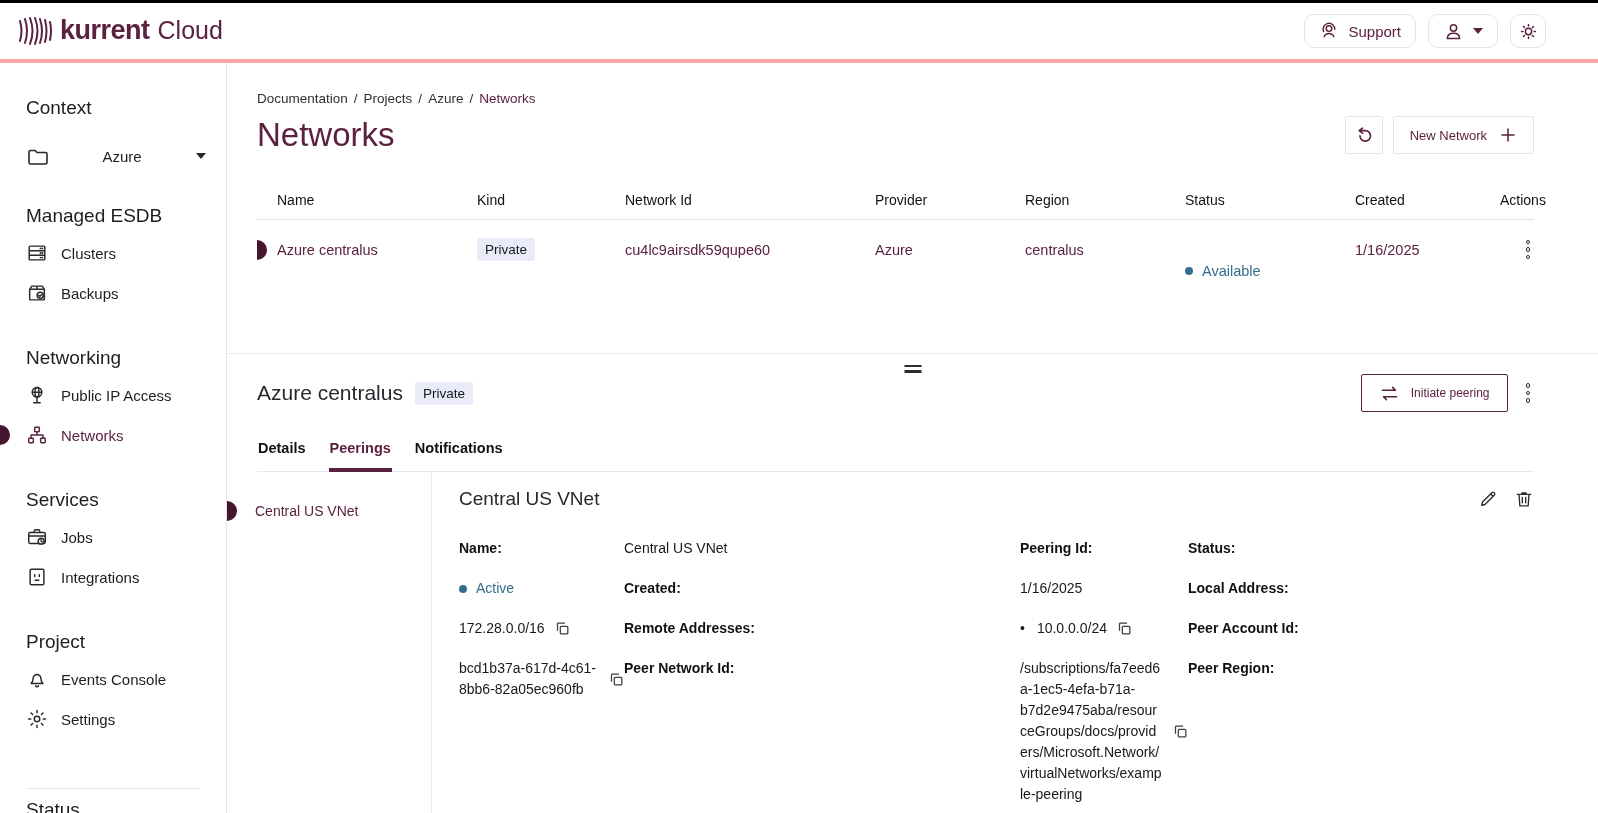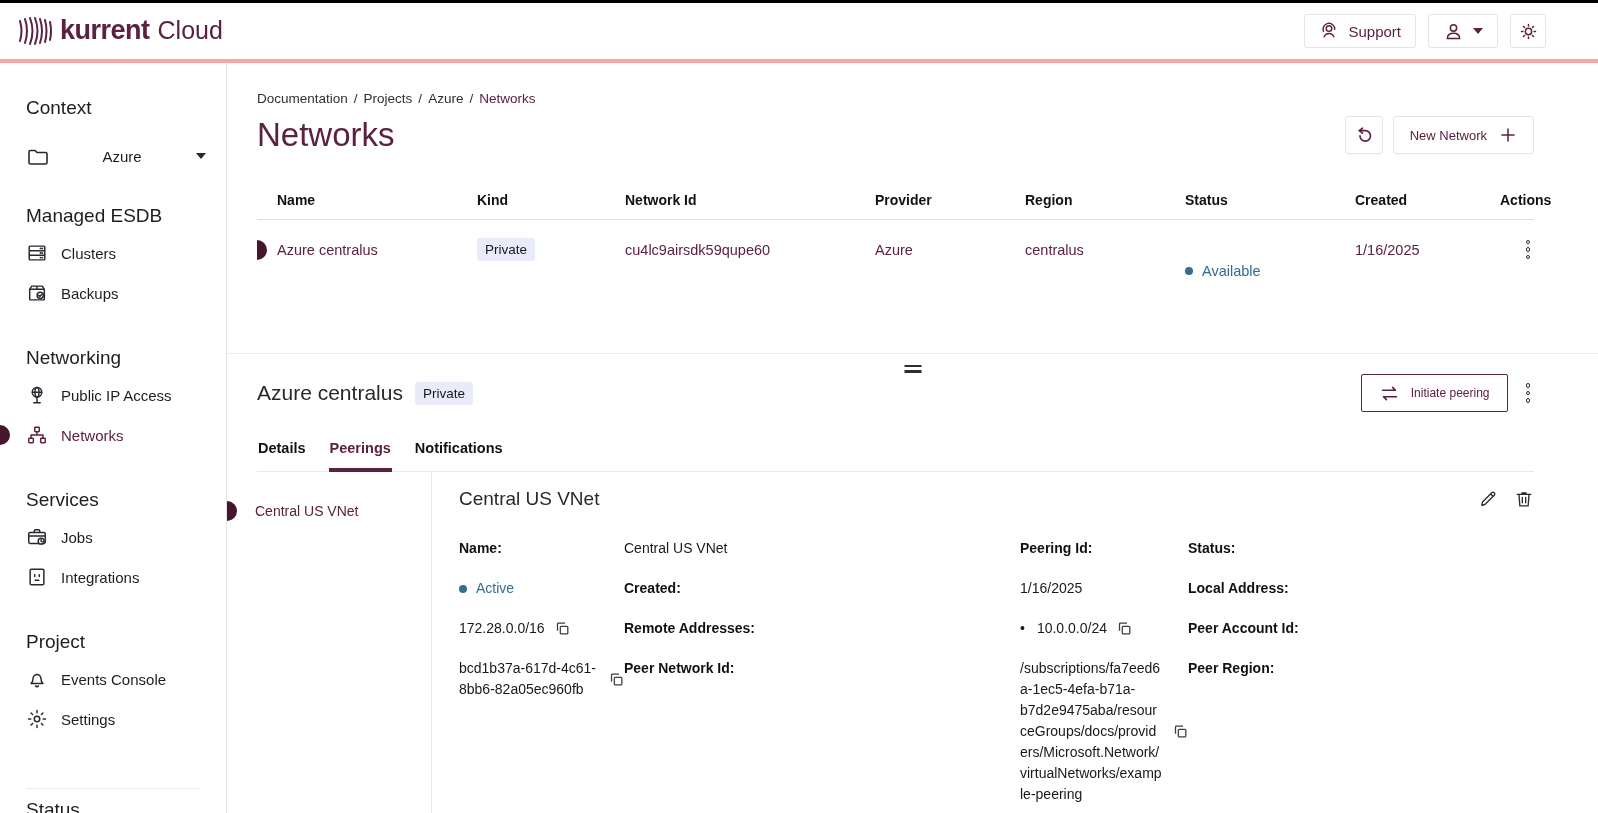--- a/index.html
+++ b/index.html
@@ -9,21 +9,21 @@
 
   .topbar { height:3px; background:#000; }
   .header { height:60px; display:flex; align-items:center; justify-content:space-between;
     padding:0 52px 0 18px; border-bottom:4px solid #fca5a5; background:#fff; }
   .logo { display:flex; align-items:baseline; gap:8px; color:#5b2140; }
   .logo-mark { align-self:center; }
   .logo-brand { font-size:27px; font-weight:700; letter-spacing:-0.5px; color:#5b2140; }
   .logo-suffix { font-size:25px; font-weight:400; color:#5b2140; }
   .header-actions { display:flex; align-items:center; gap:12px; }
   .hbtn { display:flex; align-items:center; gap:9px; height:34px; padding:0 14px;
-    border:1px solid #e3e5ea; border-radius:3px; background:#fff; color:#5b2140;
+    border:1px solid #e3e5ea; border-radius:10px; background:#fff; color:#5b2140;
     font-size:15px; cursor:pointer; }
   .hbtn.square { width:36px; padding:0; justify-content:center; }
   .caret { width:0; height:0; border-left:5px solid transparent; border-right:5px solid transparent;
     border-top:6px solid #5b2140; }
 
   .app { display:flex; height:750px; }
 
   
   .sidebar { width:227px; flex:0 0 227px; border-right:1px solid #e4e6ea; display:flex;
     flex-direction:column; overflow:hidden; }
@@ -55,21 +55,21 @@
   .icon-btn { width:38px; height:38px; display:flex; align-items:center; justify-content:center;
     border:1px solid #e3e5ea; border-radius:3px; background:#fff; color:#5b2140; cursor:pointer; }
   .btn-outline { display:flex; align-items:center; gap:12px; height:38px; padding:0 16px;
     border:1px solid #e3e5ea; border-radius:3px; background:#fff; color:#5b2140;
     font-size:13px; cursor:pointer;justify-content:space-between; }
 
   .tbl-header, .tbl-row { display:grid;
     grid-template-columns:20px 200px 148px 250px 150px 160px 170px 145px 1fr;
     align-items:center; }
   .tbl-header { margin-top:26px; height:40px; border-bottom:1px solid #dde0e4;
-    font-size:14px; font-weight:700; color:#0f1215; }
+    font-size:14px; font-weight:400; color:#0f1215; }
   .tbl-header .right { text-align:right; }
   .tbl-row { height:52px; font-size:14.5px; color:#5b2140; }
   .row-ind { width:10px; height:20px; background:#45162e; border-radius:0 10px 10px 0; }
   .badge { display:inline-block; background:#e9ecf8; color:#17191c; font-size:13.5px;
     padding:4px 8px; border-radius:3px; }
   .status-cell { display:flex; align-items:center; gap:9px; color:#346e8f;margin-top:43px; }
   .dot { width:8px; height:8px; border-radius:50%; background:#346e8f; }
   .kebab { display:flex; flex-direction:column; gap:3px; align-items:center;
     justify-self:end; padding:4px; cursor:pointer; }
   .kebab i { width:4.5px; height:4.5px; border:1.4px solid #2a2d31; border-radius:50%; display:block; }

